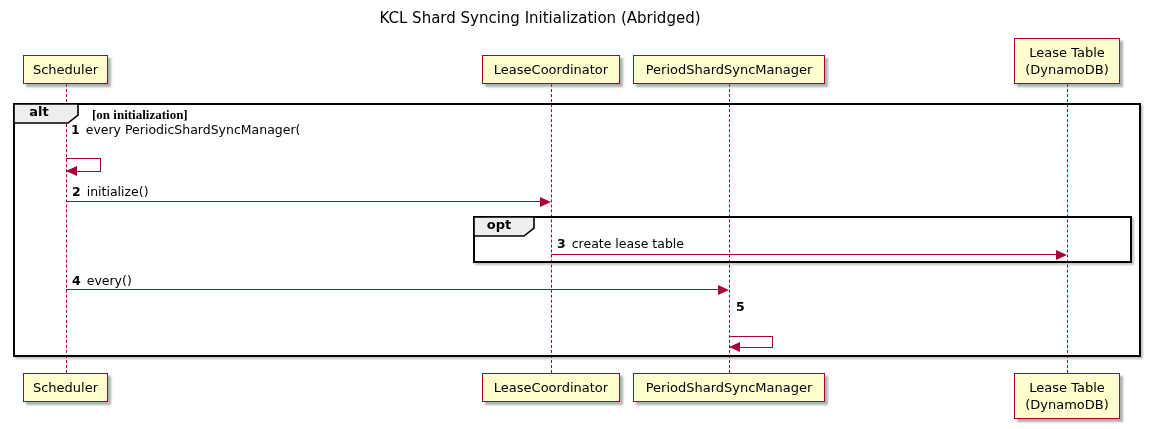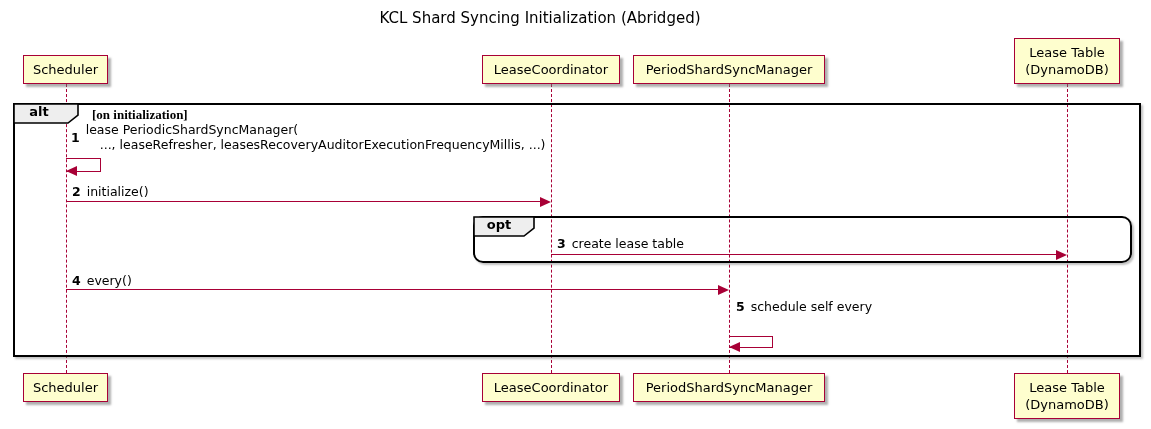--- a/index.html
+++ b/index.html
@@ -114,34 +114,33 @@
   <div class="frame" style="left:13px;top:103px;width:1128px;height:254px;">
     <div class="frame-label">
       <svg width="68" height="22" viewBox="0 0 68 22">
         <path d="M1,1 H65 V12 L55,20 H1 Z"></path>
       </svg>
       <div class="kw">alt</div>
     </div>
     <div class="cond" style="left:77px;top:2px;">[on initialization]</div>
   </div>
 
-  <div class="frame" style="left:473px;top:216px;width:659px;height:47px;border-radius:10px;">
+  <div class="frame" style="left:473px;top:216px;width:659px;height:47px;">
     <div class="frame-label">
       <svg width="64" height="22" viewBox="0 0 64 22">
         <path d="M1,1 H61 V12 L51,20 H1 Z"></path>
       </svg>
       <div class="kw">opt</div>
     </div>
   </div>
 
   <div class="msg" style="left:71px;top:122px;">
     <span class="num">1</span>
     <span>
-      <div>lease PeriodicShardSyncManager(</div>
-      <div class="l2">..., leaseRefresher, leasesRecoveryAuditorExecutionFrequencyMillis, ...)</div>
+      <div>every PeriodicShardSyncManager(</div>
     </span>
   </div>
   <div class="selfloop" style="left:66px;top:158px;width:35px;height:14px;"></div>
   <div class="ah-left" style="left:66px;top:166px;"></div>
 
   <div class="msg" style="left:72px;top:184px;">
     <span class="num">2</span>
     <span>initialize()</span>
   </div>
   <div class="arrow-line" style="left:66px;top:201px;width:476px;"></div>
@@ -157,21 +156,20 @@
   <div class="msg" style="left:72px;top:273px;">
     <span class="num">4</span>
     <span>every()</span>
   </div>
   <div class="arrow-line" style="left:66px;top:289px;width:654px;"></div>
   <div class="ah-right" style="left:718px;top:285px;"></div>
 
   <div class="msg" style="left:736px;top:299px;">
     <span class="num">5</span>
     <span>
-      <div>schedule self every</div>
     </span>
   </div>
   <div class="selfloop" style="left:729px;top:336px;width:44px;height:12px;"></div>
   <div class="ah-left" style="left:729px;top:342px;"></div>
 
   <div class="pbox" style="left:23px;top:373px;width:85px;height:29px;">
     <span>Scheduler</span>
   </div>
   <div class="pbox" style="left:482px;top:373px;width:138px;height:29px;">
     <span>LeaseCoordinator</span>

